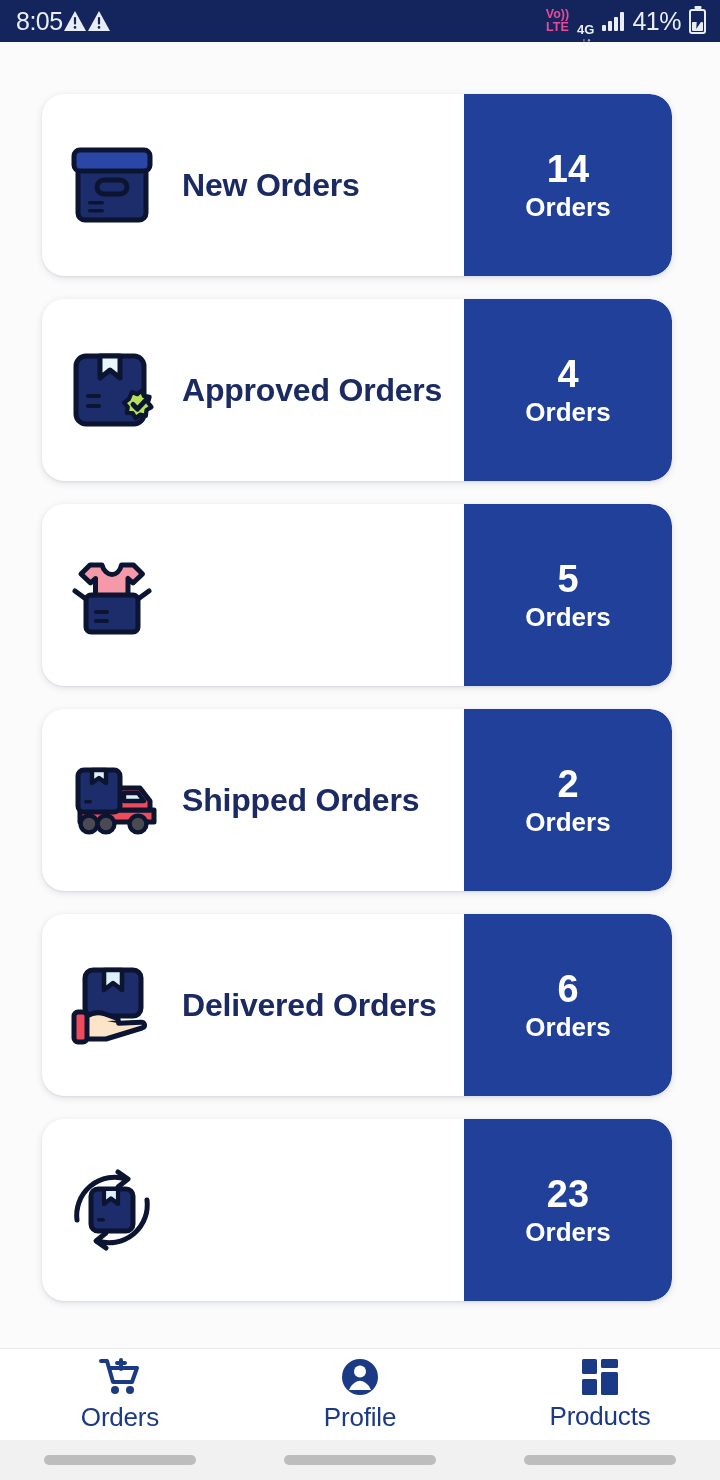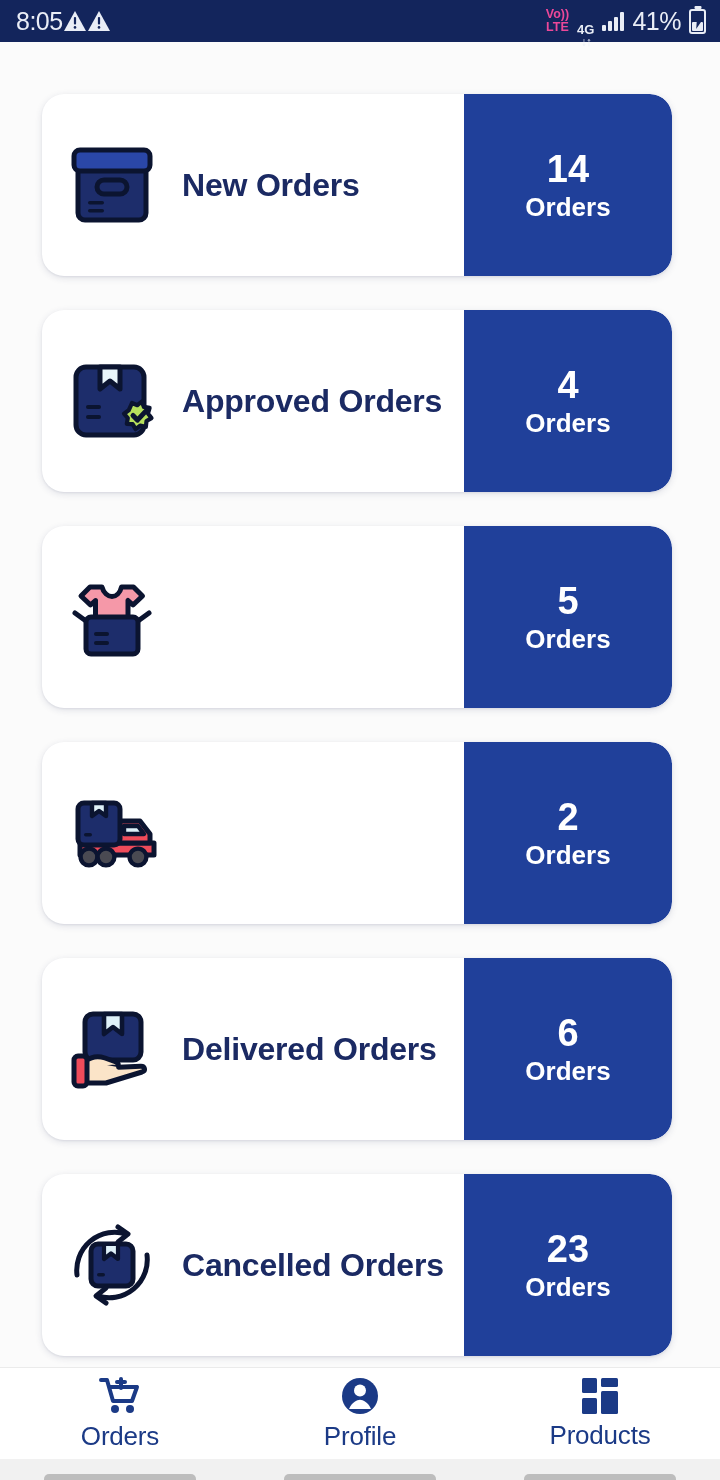--- a/index.html
+++ b/index.html
@@ -33,21 +33,21 @@
   .batt{ width:17px; height:25px; border:2px solid #e9edf6; border-radius:3px; position:relative; display:flex; align-items:center; justify-content:center;}
   .batt:before{content:""; position:absolute; top:-5px; left:50%; transform:translateX(-50%); width:7px; height:3px; background:#e9edf6; border-radius:1px;}
   .batt:after{content:""; position:absolute; left:1px; right:1px; bottom:1px; height:41%; background:#e9edf6; border-radius:1px;}
   .batt svg{position:relative; z-index:2;}
 
   
   .list{ flex:1 1 auto; padding:52px 0 0 0; display:flex; flex-direction:column; gap:23px; }
   .card{
     position:relative;
     height:182px;
-    margin:0 48px 11px 42px;
+    margin:0 48px 0 42px;
     background:#ffffff;
     border-radius:22px;
     box-shadow:0 2px 7px rgba(40,50,90,.13), 0 1px 2px rgba(40,50,90,.08);
     display:flex; align-items:center;
     overflow:hidden;
   }
   .card-icon{
     flex:0 0 140px;
     display:flex; align-items:center; justify-content:center;
     height:100%;
@@ -194,20 +194,21 @@
           <path d="M52 34h22l10 13v9H52Z" fill="#ef4b5a" stroke="#0b1430" stroke-width="5" stroke-linejoin="round"></path>
           <path d="M58 39h14l6 8H58Z" fill="#dff1f8" stroke="#0b1430" stroke-width="4.4" stroke-linejoin="round"></path>
           <rect x="12" y="16" width="42" height="42" rx="6" fill="#1d2d6b" stroke="#0b1430" stroke-width="5"></rect>
           <path d="M26 16h14v13l-7-5-7 5Z" fill="#dff1f8" stroke="#0b1430" stroke-width="4.4" stroke-linejoin="round"></path>
           <rect x="18" y="46" width="8" height="3.6" rx="1.8" fill="#0b1430"></rect>
           <circle cx="23" cy="70" r="8.4" fill="#4a4a52" stroke="#0b1430" stroke-width="4.4"></circle>
           <circle cx="40" cy="70" r="8.4" fill="#4a4a52" stroke="#0b1430" stroke-width="4.4"></circle>
           <circle cx="72" cy="70" r="8.4" fill="#4a4a52" stroke="#0b1430" stroke-width="4.4"></circle>
         </svg>
       </div>
+      <div class="card-title">Shipped Orders</div>
       <div class="count-panel">
         <div class="count-num">2</div>
         <div class="count-label">Orders</div>
       </div>
     </div>
 
     <div class="card">
       <div class="card-icon">
         <svg width="92" height="92" viewBox="0 0 92 92">
           <rect x="19" y="11" width="56" height="46" rx="8" fill="#1d2d6b" stroke="#0b1430" stroke-width="5"></rect>
@@ -229,21 +230,20 @@
         <svg width="96" height="96" viewBox="0 0 96 96">
           <rect x="27" y="27" width="42" height="42" rx="7" fill="#1d2d6b" stroke="#0b1430" stroke-width="5"></rect>
           <path d="M40 27h14v15l-7-5.5-7 5.5Z" fill="#dff1f8" stroke="#0b1430" stroke-width="4.2" stroke-linejoin="round"></path>
           <rect x="33" y="56" width="8" height="3.6" rx="1.8" fill="#0b1430"></rect>
           <path d="M13 58A38 38 0 0 1 62 17" fill="none" stroke="#0b1430" stroke-width="5" stroke-linecap="round"></path>
           <path d="M54 10l10 7-10 8" fill="none" stroke="#0b1430" stroke-width="5" stroke-linecap="round" stroke-linejoin="round"></path>
           <path d="M83 38A38 38 0 0 1 34 79" fill="none" stroke="#0b1430" stroke-width="5" stroke-linecap="round"></path>
           <path d="M42 71l-10 8 10 7" fill="none" stroke="#0b1430" stroke-width="5" stroke-linecap="round" stroke-linejoin="round"></path>
         </svg>
       </div>
-      <div class="card-title">Cancelled Orders</div>
       <div class="count-panel">
         <div class="count-num">23</div>
         <div class="count-label">Orders</div>
       </div>
     </div>
 
   </div>
 
   <div class="navbar">
 

